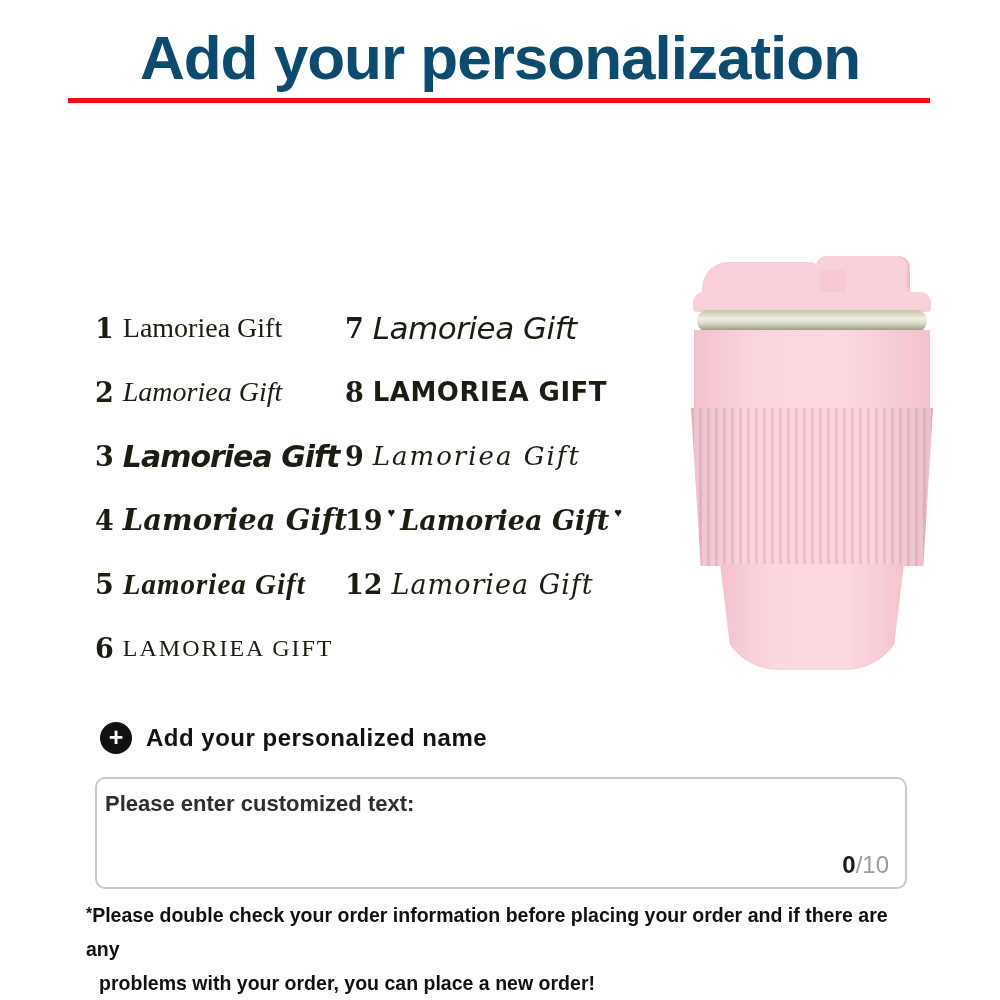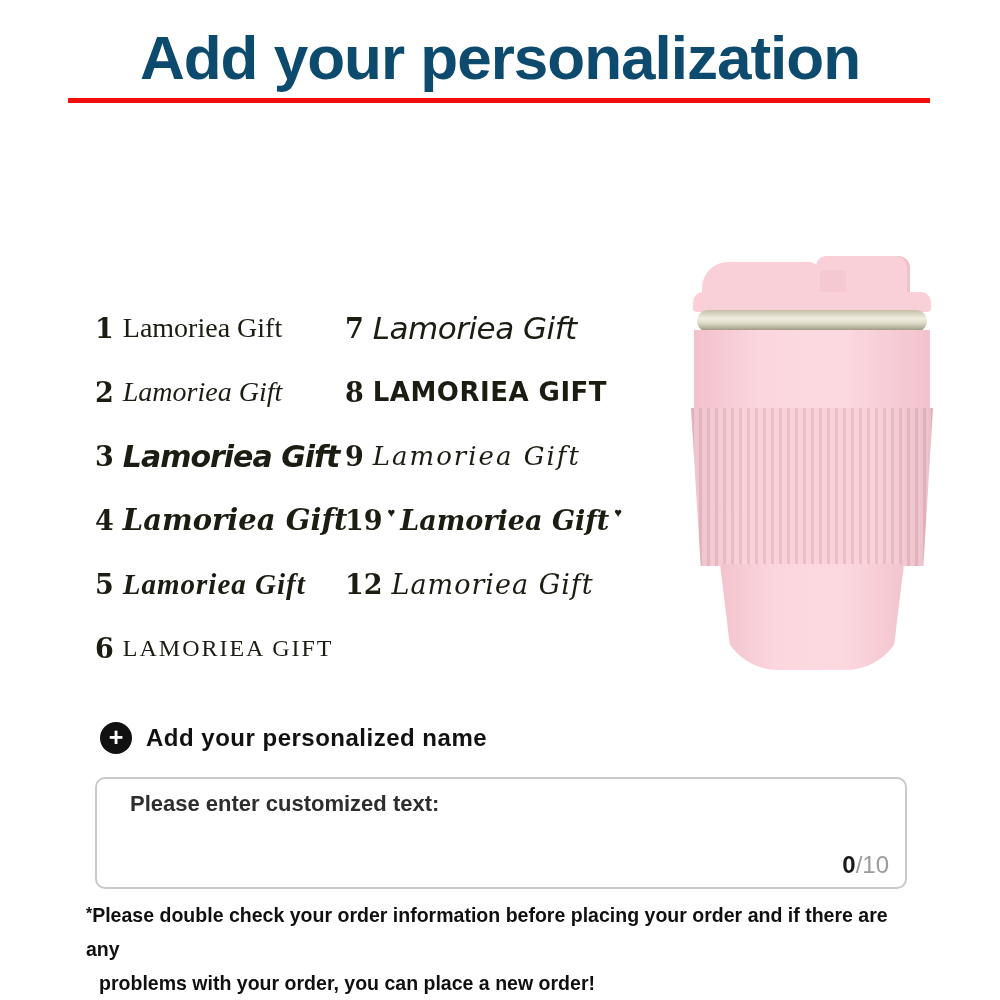--- a/index.html
+++ b/index.html
@@ -57,21 +57,21 @@
   
   .add-name-row { position:absolute; left:100px; top:722px; display:flex; align-items:center; gap:14px; cursor:pointer; }
   .plus-icon { width:32px; height:32px; background:#111; border-radius:50%; color:#fff;
                display:flex; align-items:center; justify-content:center; font-size:25px; font-weight:bold; line-height:1; padding-bottom:2px; }
   .add-name-label { font-size:24px; font-weight:bold; color:#111; letter-spacing:0.5px; }
 
   .input-wrap { position:absolute; left:95px; top:777px; width:812px; height:112px;
                 border:2px solid #c9c9c9; border-radius:10px; background:#fff; }
   .custom-textarea { width:100%; height:100%; border:none; outline:none; resize:none; background:transparent;
                      font-family:"Liberation Sans", sans-serif; font-size:22px; font-weight:bold; color:#222;
-                     padding:12px 33px; border-radius:10px; }
+                     padding:12px 8px; border-radius:10px; }
   .custom-textarea::placeholder { color:#2e2e2e; font-weight:bold; opacity:1; }
   .char-counter { position:absolute; right:16px; bottom:8px; font-size:24px; pointer-events:none; }
   .char-count { color:#1a1a1a; font-weight:bold; }
   .char-limit { color:#9b9b9b; font-weight:normal; }
 
   
   .footnote { position:absolute; left:86px; top:897px; width:900px; font-size:21px; font-weight:bold;
               color:#101010; line-height:34px; transform:scaleX(0.93); transform-origin:left top; letter-spacing:0; }
   .footnote .line2 { padding-left:14px; }
   .footnote .star { font-size:17px; vertical-align:3px; }

